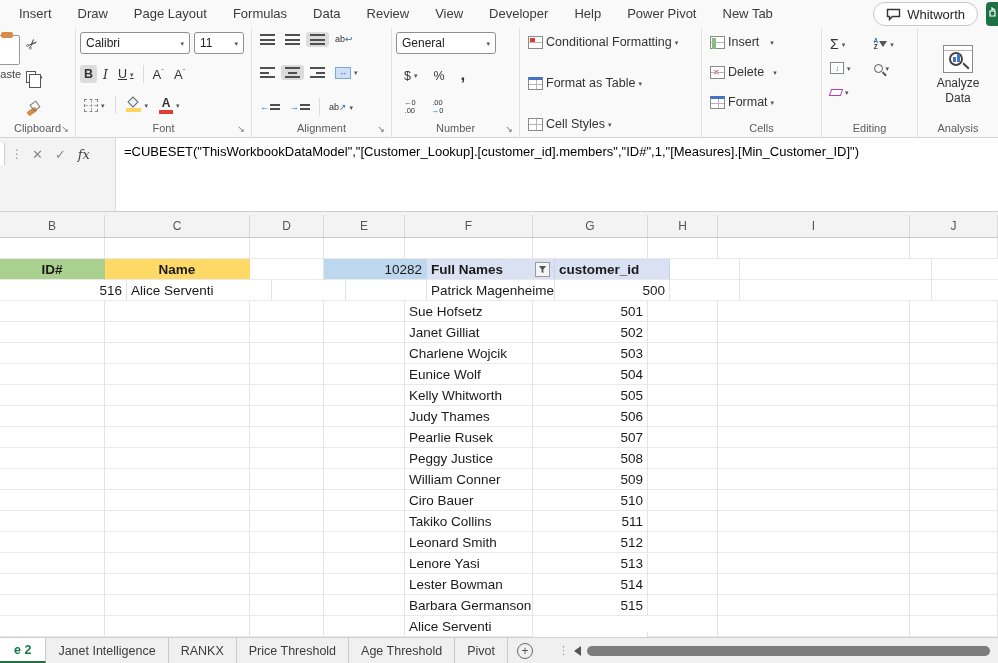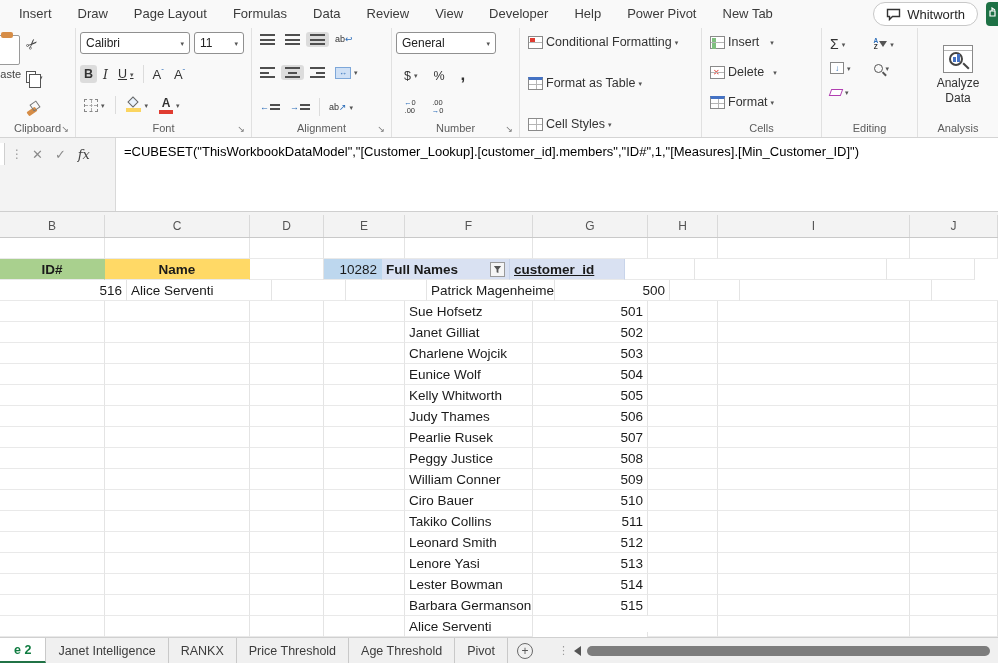--- a/index.html
+++ b/index.html
@@ -527,27 +527,27 @@
       <div class="gcell" style="width: 128px;"></div>
       <div class="gcell" style="width: 115px;"></div>
       <div class="gcell" style="width: 70px;"></div>
       <div class="gcell" style="width: 192px;"></div>
       <div class="gcell" style="width: 88px;"></div>
     </div>
     <div class="grow">
       <div class="gcell hdr-green center boldc" style="width: 105px;">ID#</div>
       <div class="gcell hdr-gold center boldc" style="width: 145px;">Name</div>
       <div class="gcell" style="width: 74px;"></div>
-      <div class="gcell hdr-blue right" style="width: 58px;">10282</div>
+      <div class="gcell hdr-blue right" style="width: 103px;">10282</div>
       <div class="gcell hdr-lav boldc" style="width: 128px;">Full Names<span class="filter-btn">
           <svg width="9" height="9" viewBox="0 0 10 10">
             <path d="M1 1 h8 L6 5 v4 L4 8 V5 Z" fill="#555"></path>
           </svg>
         </span></div>
-      <div class="gcell hdr-lav boldc" style="width: 115px; text-decoration: underline;">customer_id</div>
+      <div class="gcell hdr-lav boldc" style="width: 115px;">customer_id</div>
       <div class="gcell" style="width: 70px;"></div>
       <div class="gcell" style="width: 192px;"></div>
       <div class="gcell" style="width: 88px;"></div>
     </div>
     <div class="grow">
       <div class="gcell right" style="width: 127px;">516</div>
       <div class="gcell" style="width: 145px;">Alice Serventi</div>
       <div class="gcell" style="width: 74px;"></div>
       <div class="gcell" style="width: 81px;"></div>
       <div class="gcell" style="width: 128px;">Patrick Magenheimer</div>

